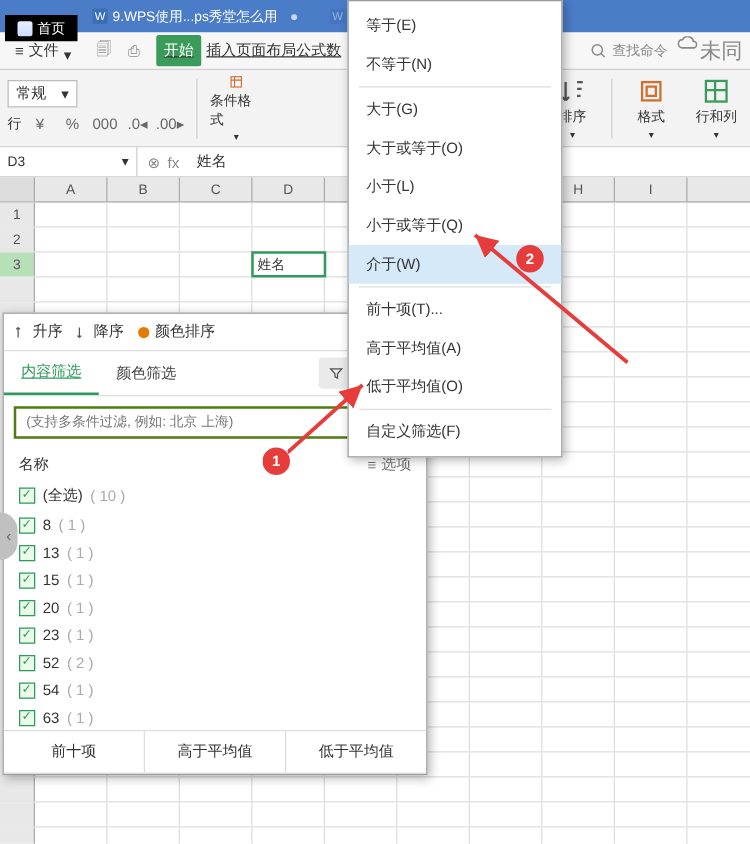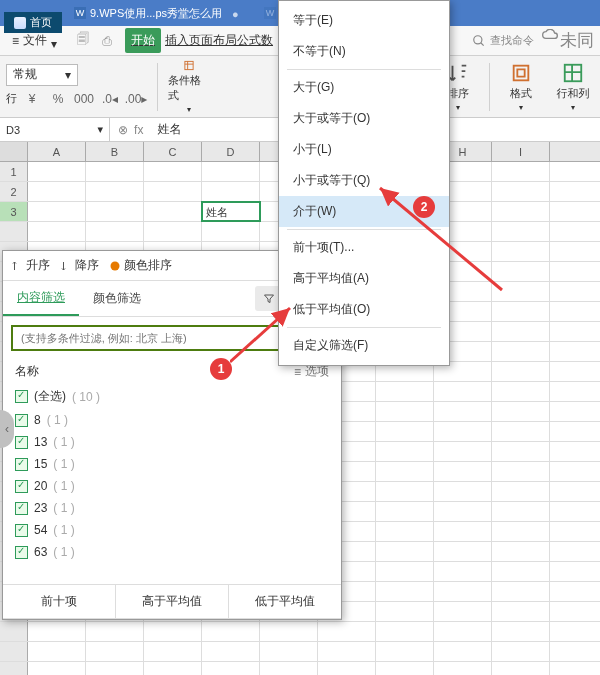--- a/index.html
+++ b/index.html
@@ -1,20 +1,20 @@
 <!DOCTYPE html>
 <html><head>
 <meta charset="utf-8">
 <style>
   * { box-sizing: border-box; margin: 0; padding: 0; font-family: "Microsoft YaHei", Arial, sans-serif; }
   body { width: 600px; height: 675px; background: #fff; overflow: hidden; position: relative; font-size: 12px; color: #333; }
   
   .tabs { display: flex; background: #4a7cc7; height: 26px; align-items: center; padding: 0 4px; }
   .tab { padding: 3px 10px; margin-right: 2px; color: #fff; font-size: 11px; display: flex; align-items: center; gap: 4px; }
-  .tab.hp { background: #0c4a6e; margin-top: 19px; }
+  .tab.hp { background: #000000; margin-top: 19px; }
   .tab .ic { width: 12px; height: 12px; display: inline-block; }
   .tab .close { margin-left: 6px; opacity: .7; width: 10px; height: 10px; }
   .ic-home { background: linear-gradient(#e8f0ff,#c9dcff); border-radius: 2px; }
   .ic-w { background: #3a6eb5; color: #fff; font-size: 9px; line-height: 12px; text-align: center; }
   .ic-s { background: #2e9b5a; color: #fff; font-size: 9px; line-height: 12px; text-align: center; }
   
   .ribbon-top { display: flex; align-items: center; height: 30px; padding: 0 6px; border-bottom: 1px solid #d0d0d0; background: #f7f7f7; }
   .menu-btn { display: flex; align-items: center; gap: 4px; padding: 2px 6px; font-size: 12px; }
   .drop { width: 8px; height: 8px; }
   .rbar { display: flex; gap: 4px; margin-left: 8px; }
@@ -130,21 +130,21 @@
   <div class="cloud">
     <svg width="16" height="12" viewBox="0 0 24 18" fill="none" stroke="#888" stroke-width="2">
         <path d="M6 14a5 5 0 010-10 7 7 0 0113 2 4 4 0 010 8H6z"></path>
       </svg>
     <span>未同</span>
   </div>
 </div>
 
 <div class="ribbon-body">
   <div class="grp">
-    <div class="combo" style="width:72px">
+    <div class="combo" style="width:56px">
         <span>常规</span>
         <span>▾</span>
       </div>
     <div class="toolrow">
       <span style="font-size:11px">行</span>
       <div class="tb">¥</div>
       <div class="tb">%</div>
       <div class="tb">000</div>
       <div class="tb">.0◂</div>
       <div class="tb">.00▸</div>
@@ -608,20 +608,25 @@
       </div>
       <div class="fp-item">
         <span class="cb"></span>
         <span>20</span> 
         <span class="cnt">( 1 )</span>
       </div>
       <div class="fp-item">
         <span class="cb"></span>
         <span>23</span> 
         <span class="cnt">( 1 )</span>
+      </div>
+      <div class="fp-item">
+        <span class="cb"></span>
+        <span>52</span> 
+        <span class="cnt">( 2 )</span>
       </div>
       <div class="fp-item">
         <span class="cb"></span>
         <span>54</span> 
         <span class="cnt">( 1 )</span>
       </div>
       <div class="fp-item">
         <span class="cb"></span>
         <span>63</span> 
         <span class="cnt">( 1 )</span>

